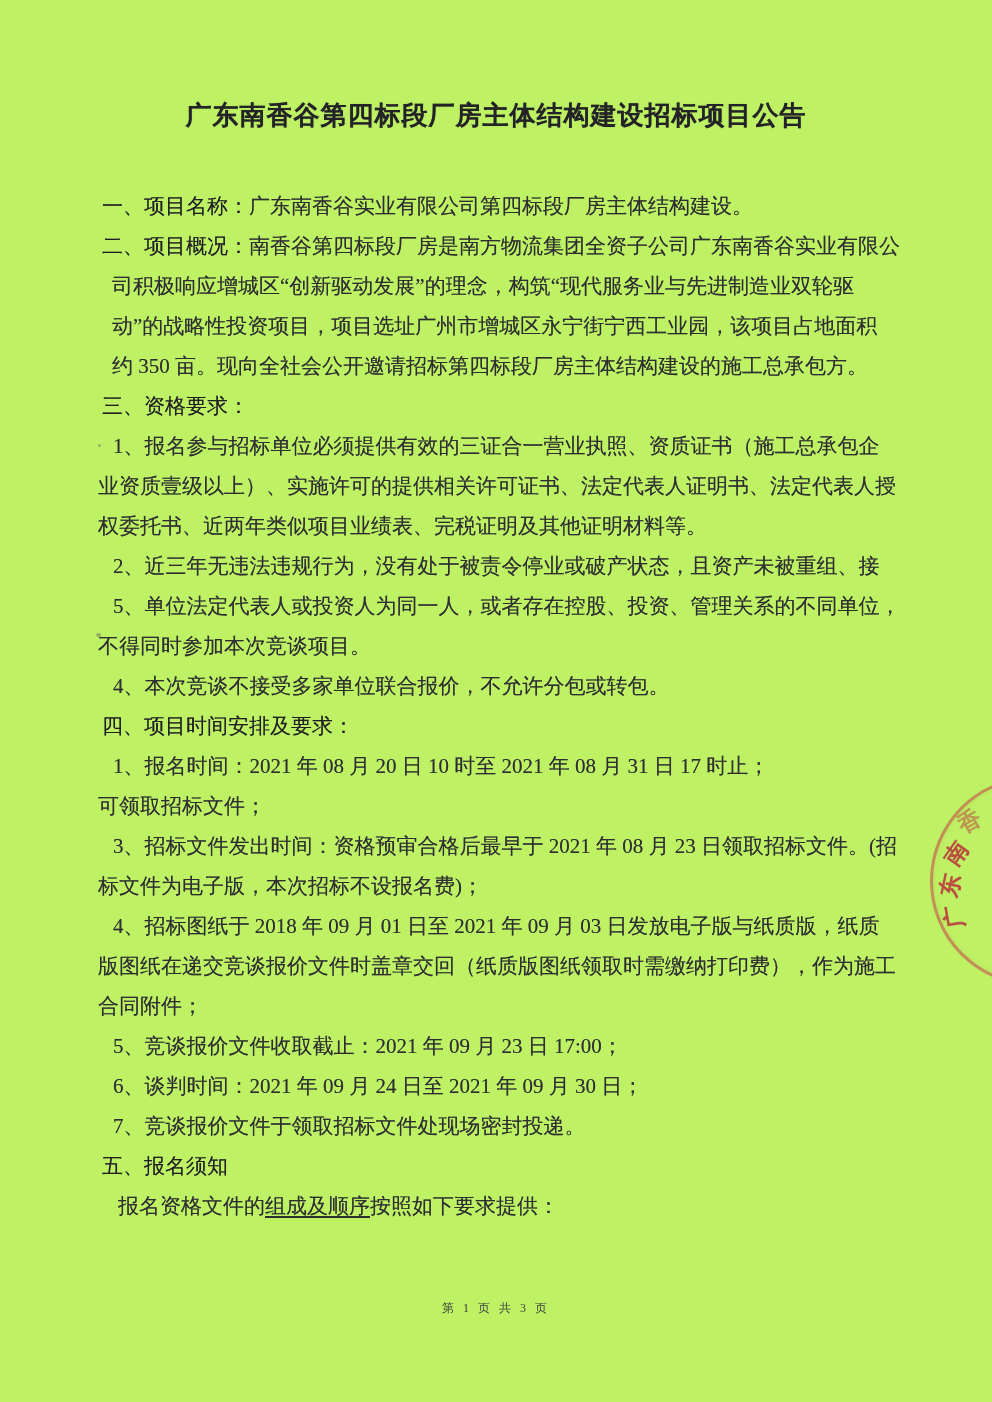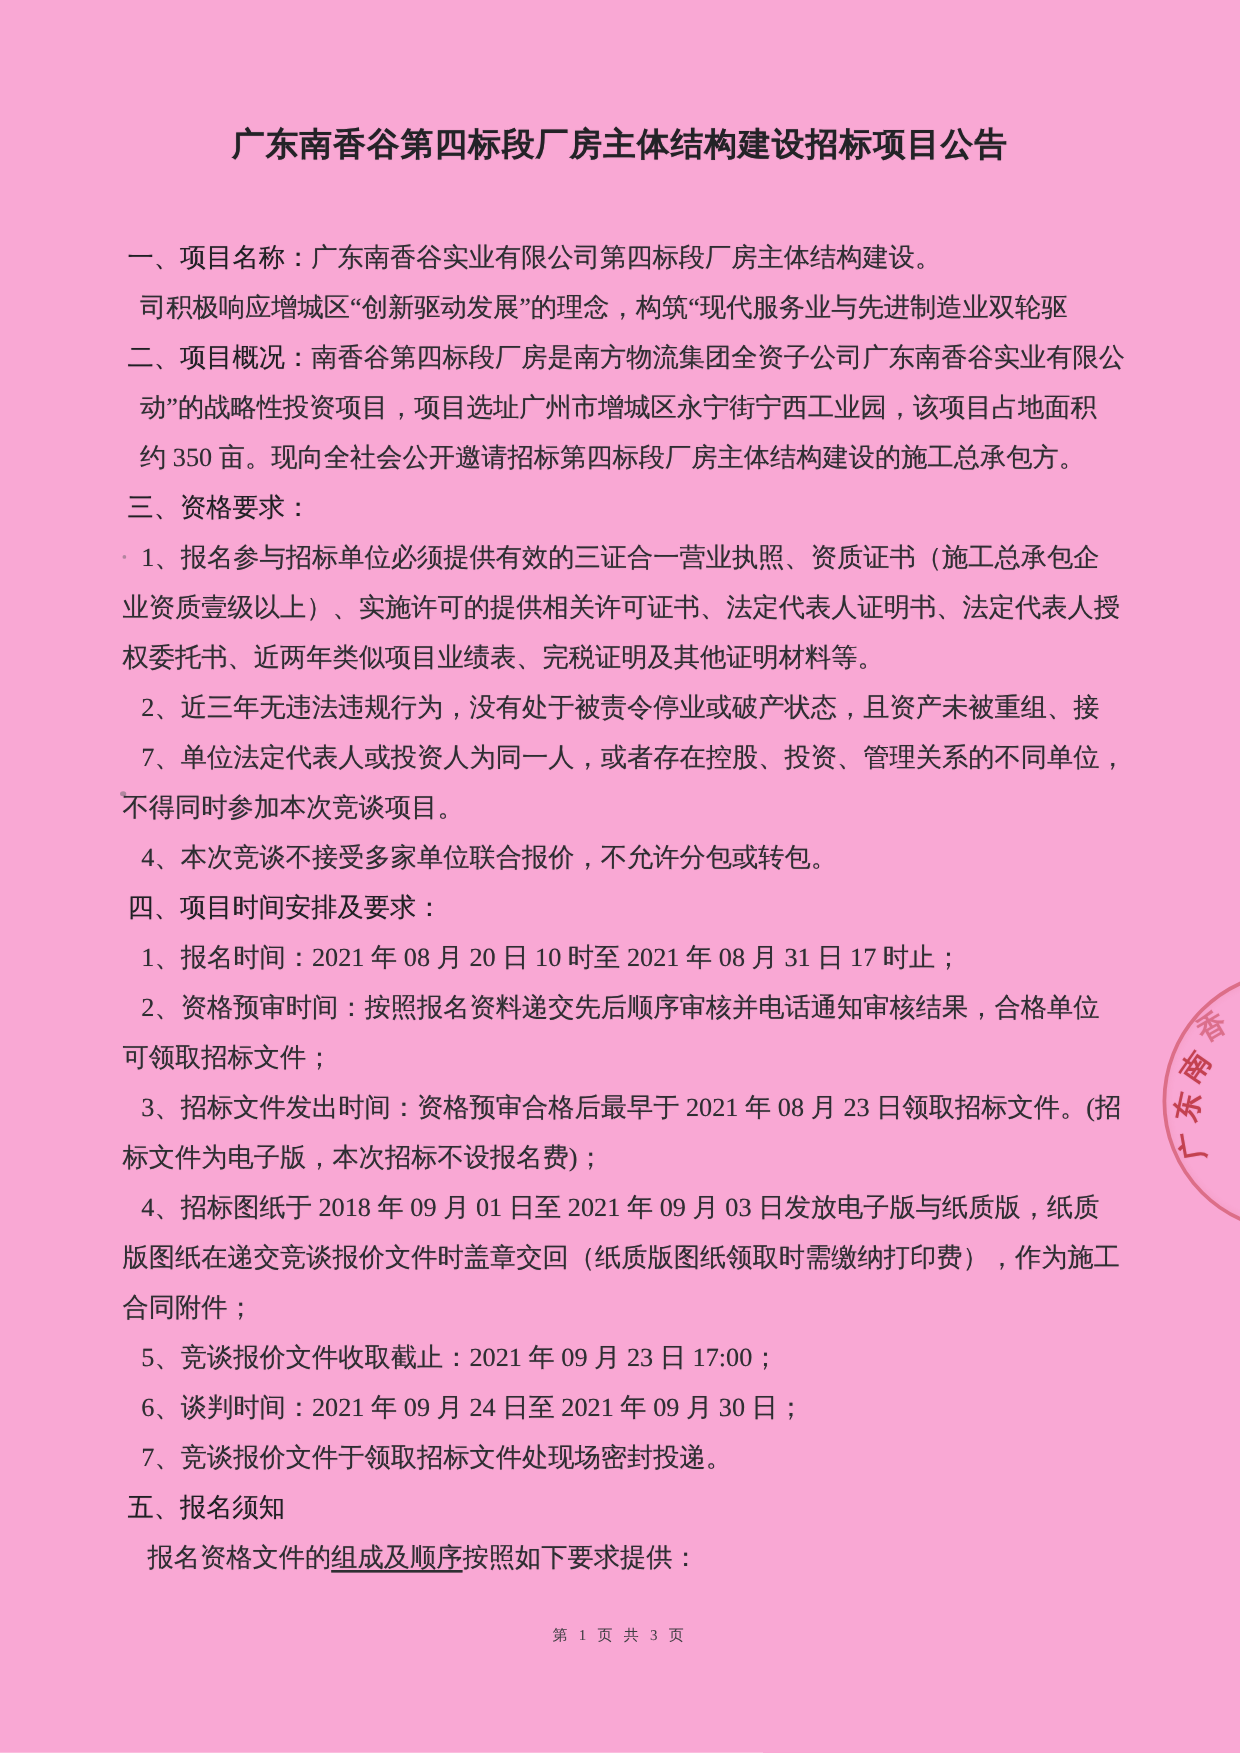--- a/index.html
+++ b/index.html
@@ -1,20 +1,20 @@
 <!DOCTYPE html>
 <html><head>
 <meta charset="utf-8">
 <style>
   html,body{margin:0;padding:0;}
   body{
     width:992px;height:1402px;background:#ffffff;position:relative;overflow:hidden;
     font-family:"Liberation Serif","DejaVu Serif",serif;
   }
-  .page{position:absolute;inset:0;overflow:hidden;background:#f9a8d4;}
+  .page{position:absolute;inset:0;overflow:hidden;background:#bef264;}
   .doc-title{
     position:absolute;top:98px;left:0;width:992px;margin:0;
     text-align:center;font-size:26px;font-weight:bold;letter-spacing:1px;
     color:#232327;text-shadow:0 0 0.7px rgba(35,35,39,.6);
   }
   .doc-body{position:absolute;top:186px;left:98px;width:800px;}
   .line{
     height:40px;line-height:40px;font-size:21px;color:#2e2e32;
     white-space:nowrap;text-shadow:0 0 0.6px rgba(46,46,50,.5);
   }
@@ -50,35 +50,34 @@
 </style>
 </head>
 <body>
 
 <div class="page">
 
   <h1 class="doc-title">广东南香谷第四标段厂房主体结构建设招标项目公告</h1>
 
   <div class="doc-body" id="lines">
       <div class="line t-section"><span class="b">一、项目名称：</span><span>广东南香谷实业有限公司第四标段厂房主体结构建设。</span></div>
+      <div class="line t-section"><span class="b">二、项目概况：</span><span>南香谷第四标段厂房是南方物流集团全资子公司广东南香谷实业有限公</span></div>
       <div class="line t-pcont"><span>司积极响应增城区“创新驱动发展”的理念，构筑“现代服务业与先进制造业双轮驱</span></div>
-      <div class="line t-section"><span class="b">二、项目概况：</span><span>南香谷第四标段厂房是南方物流集团全资子公司广东南香谷实业有限公</span></div>
       <div class="line t-pcont"><span>动”的战略性投资项目，项目选址广州市增城区永宁街宁西工业园，该项目占地面积</span></div>
       <div class="line t-pcont"><span>约 350 亩。现向全社会公开邀请招标第四标段厂房主体结构建设的施工总承包方。</span></div>
       <div class="line t-section"><span class="b">三、资格要求：</span></div>
       <div class="line t-item"><span>1、报名参与招标单位必须提供有效的三证合一营业执照、资质证书（施工总承包企</span></div>
       <div class="line t-cont"><span>业资质壹级以上）、实施许可的提供相关许可证书、法定代表人证明书、法定代表人授</span></div>
       <div class="line t-cont"><span>权委托书、近两年类似项目业绩表、完税证明及其他证明材料等。</span></div>
       <div class="line t-item"><span>2、近三年无违法违规行为，没有处于被责令停业或破产状态，且资产未被重组、接</span></div>
-      <div class="line t-item"><span>7、单位法定代表人或投资人为同一人，或者存在控股、投资、管理关系的不同单位，</span></div>
+      <div class="line t-item"><span>5、单位法定代表人或投资人为同一人，或者存在控股、投资、管理关系的不同单位，</span></div>
       <div class="line t-cont"><span>不得同时参加本次竞谈项目。</span></div>
       <div class="line t-item"><span>4、本次竞谈不接受多家单位联合报价，不允许分包或转包。</span></div>
       <div class="line t-section"><span class="b">四、项目时间安排及要求：</span></div>
       <div class="line t-item"><span>1、报名时间：2021 年 08 月 20 日 10 时至 2021 年 08 月 31 日 17 时止；</span></div>
-      <div class="line t-item"><span>2、资格预审时间：按照报名资料递交先后顺序审核并电话通知审核结果，合格单位</span></div>
       <div class="line t-cont"><span>可领取招标文件；</span></div>
       <div class="line t-item"><span>3、招标文件发出时间：资格预审合格后最早于 2021 年 08 月 23 日领取招标文件。(招</span></div>
       <div class="line t-cont"><span>标文件为电子版，本次招标不设报名费)；</span></div>
       <div class="line t-item"><span>4、招标图纸于 2018 年 09 月 01 日至 2021 年 09 月 03 日发放电子版与纸质版，纸质</span></div>
       <div class="line t-cont"><span>版图纸在递交竞谈报价文件时盖章交回（纸质版图纸领取时需缴纳打印费），作为施工</span></div>
       <div class="line t-cont"><span>合同附件；</span></div>
       <div class="line t-item"><span>5、竞谈报价文件收取截止：2021 年 09 月 23 日  17:00；</span></div>
       <div class="line t-item"><span>6、谈判时间：2021 年 09 月 24 日至 2021 年 09 月 30 日；</span></div>
       <div class="line t-item"><span>7、竞谈报价文件于领取招标文件处现场密封投递。</span></div>
       <div class="line t-section"><span class="b">五、报名须知</span></div>

